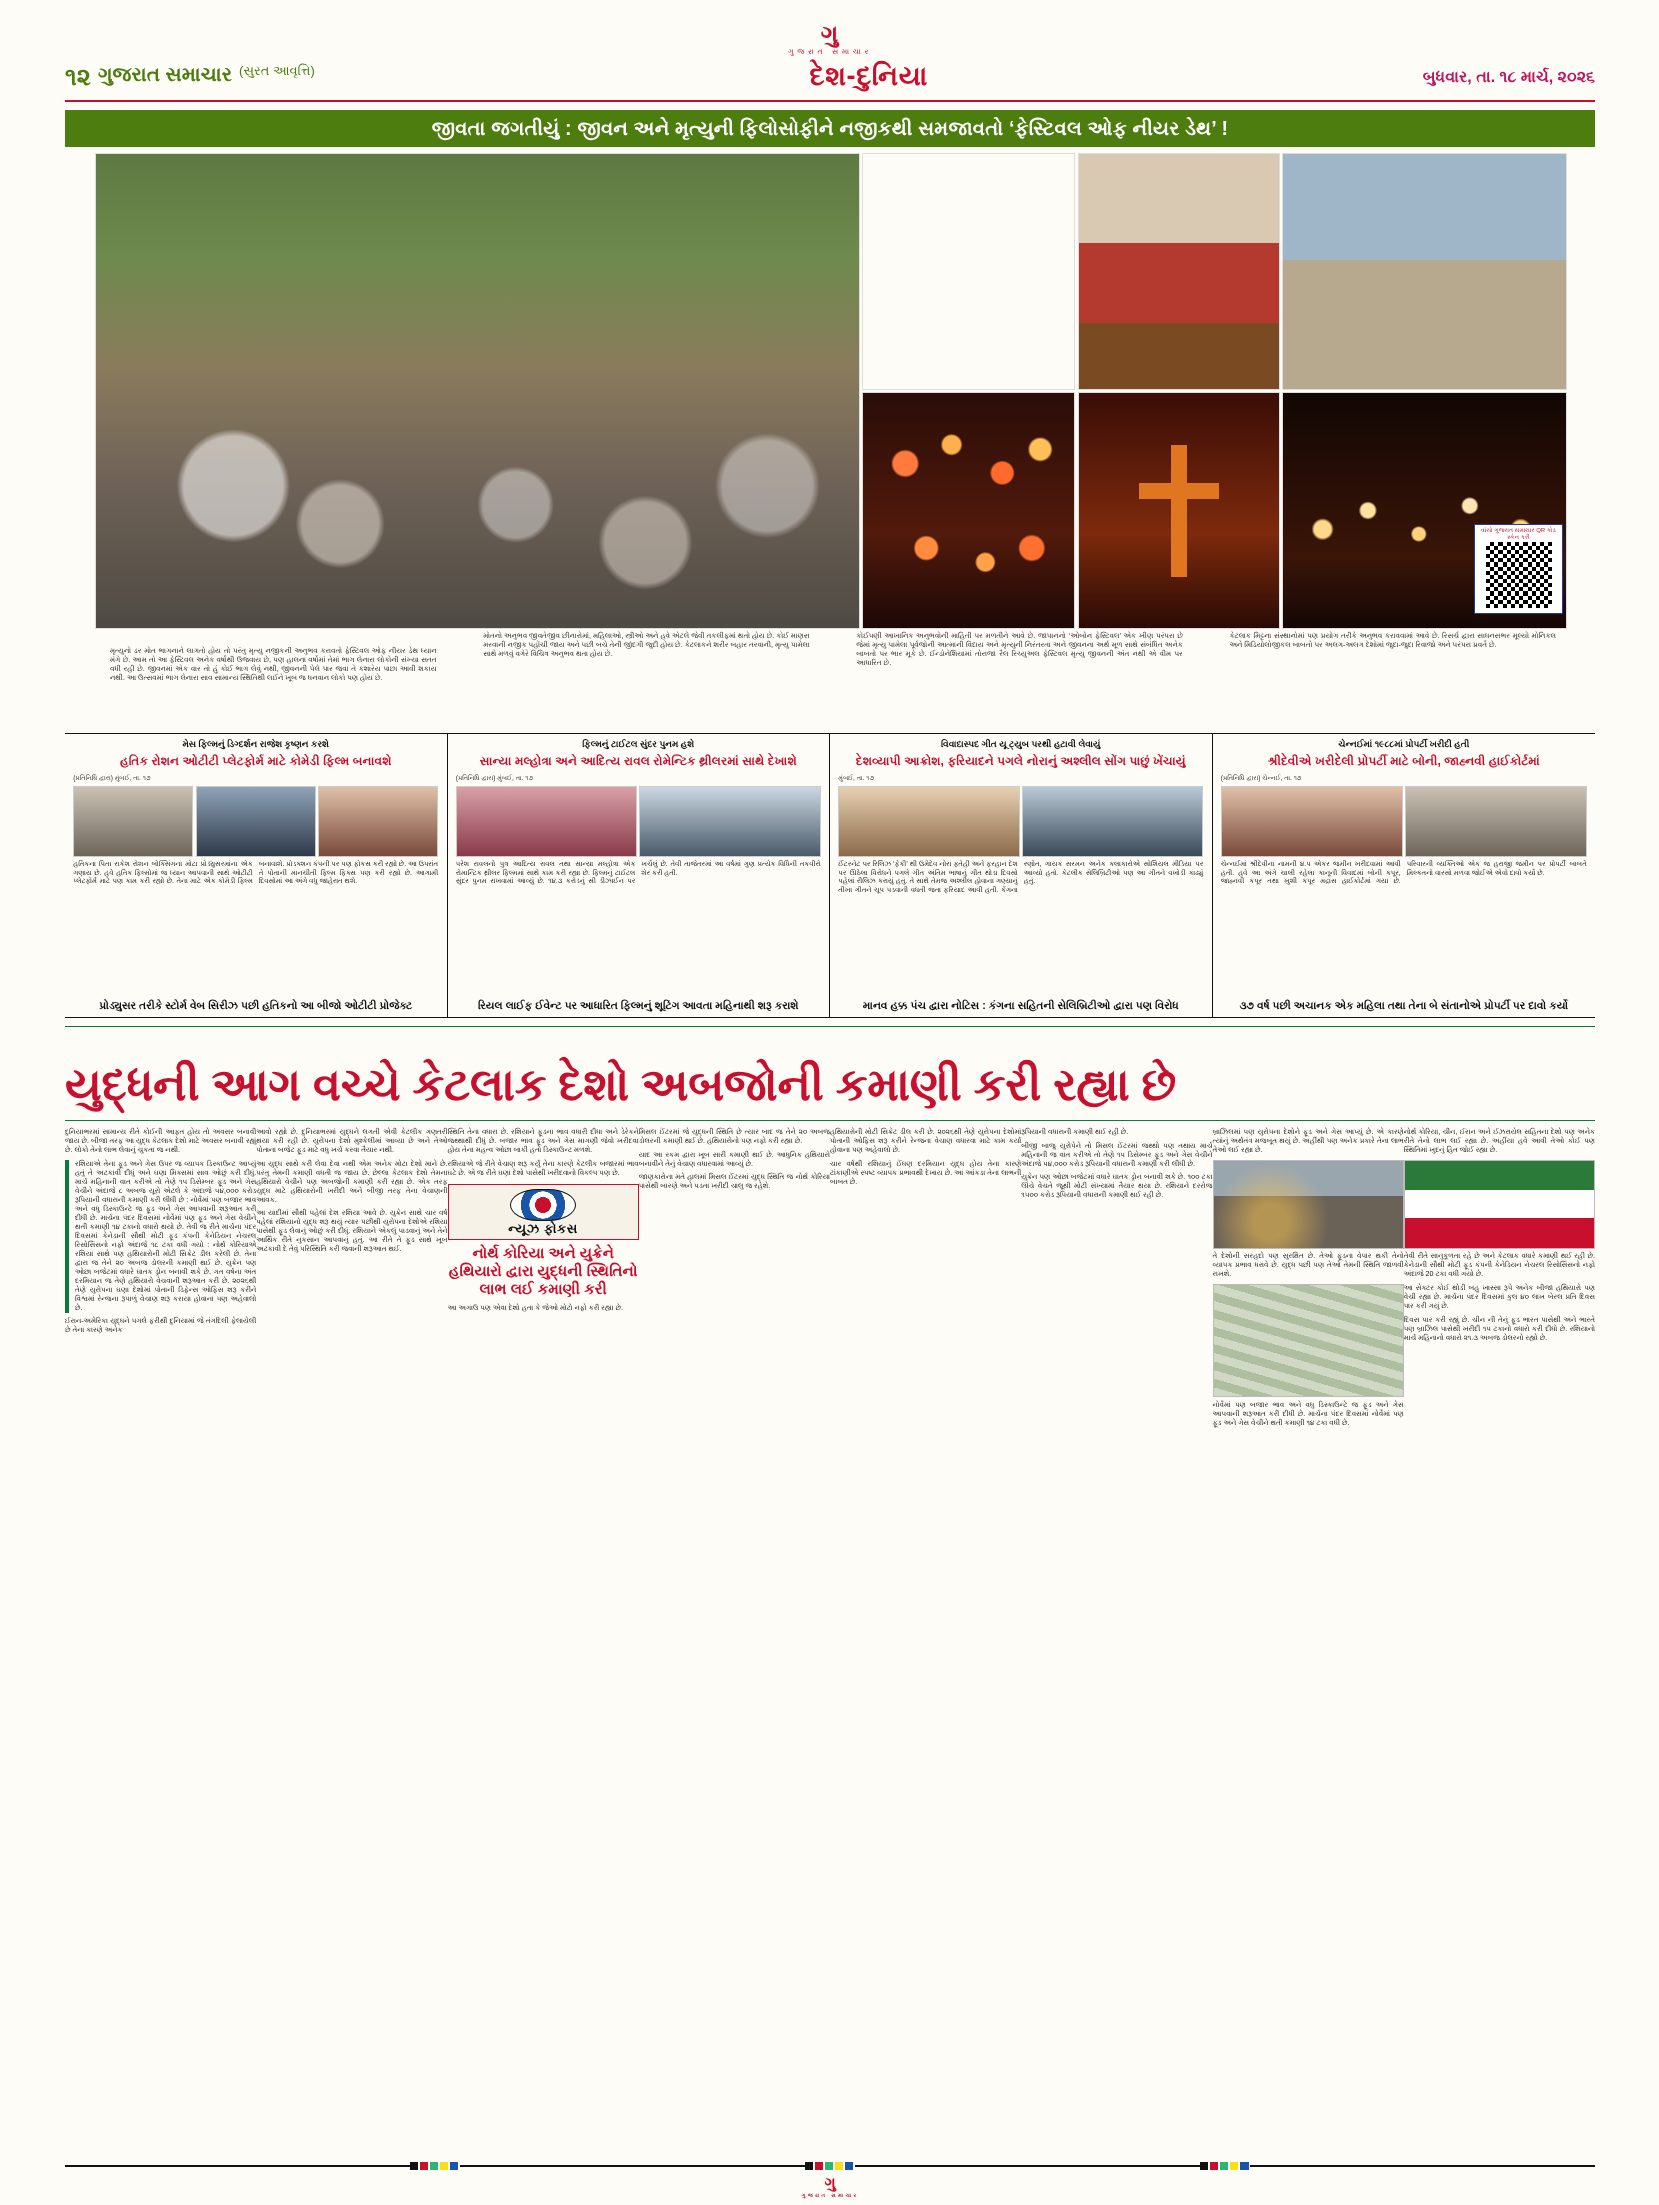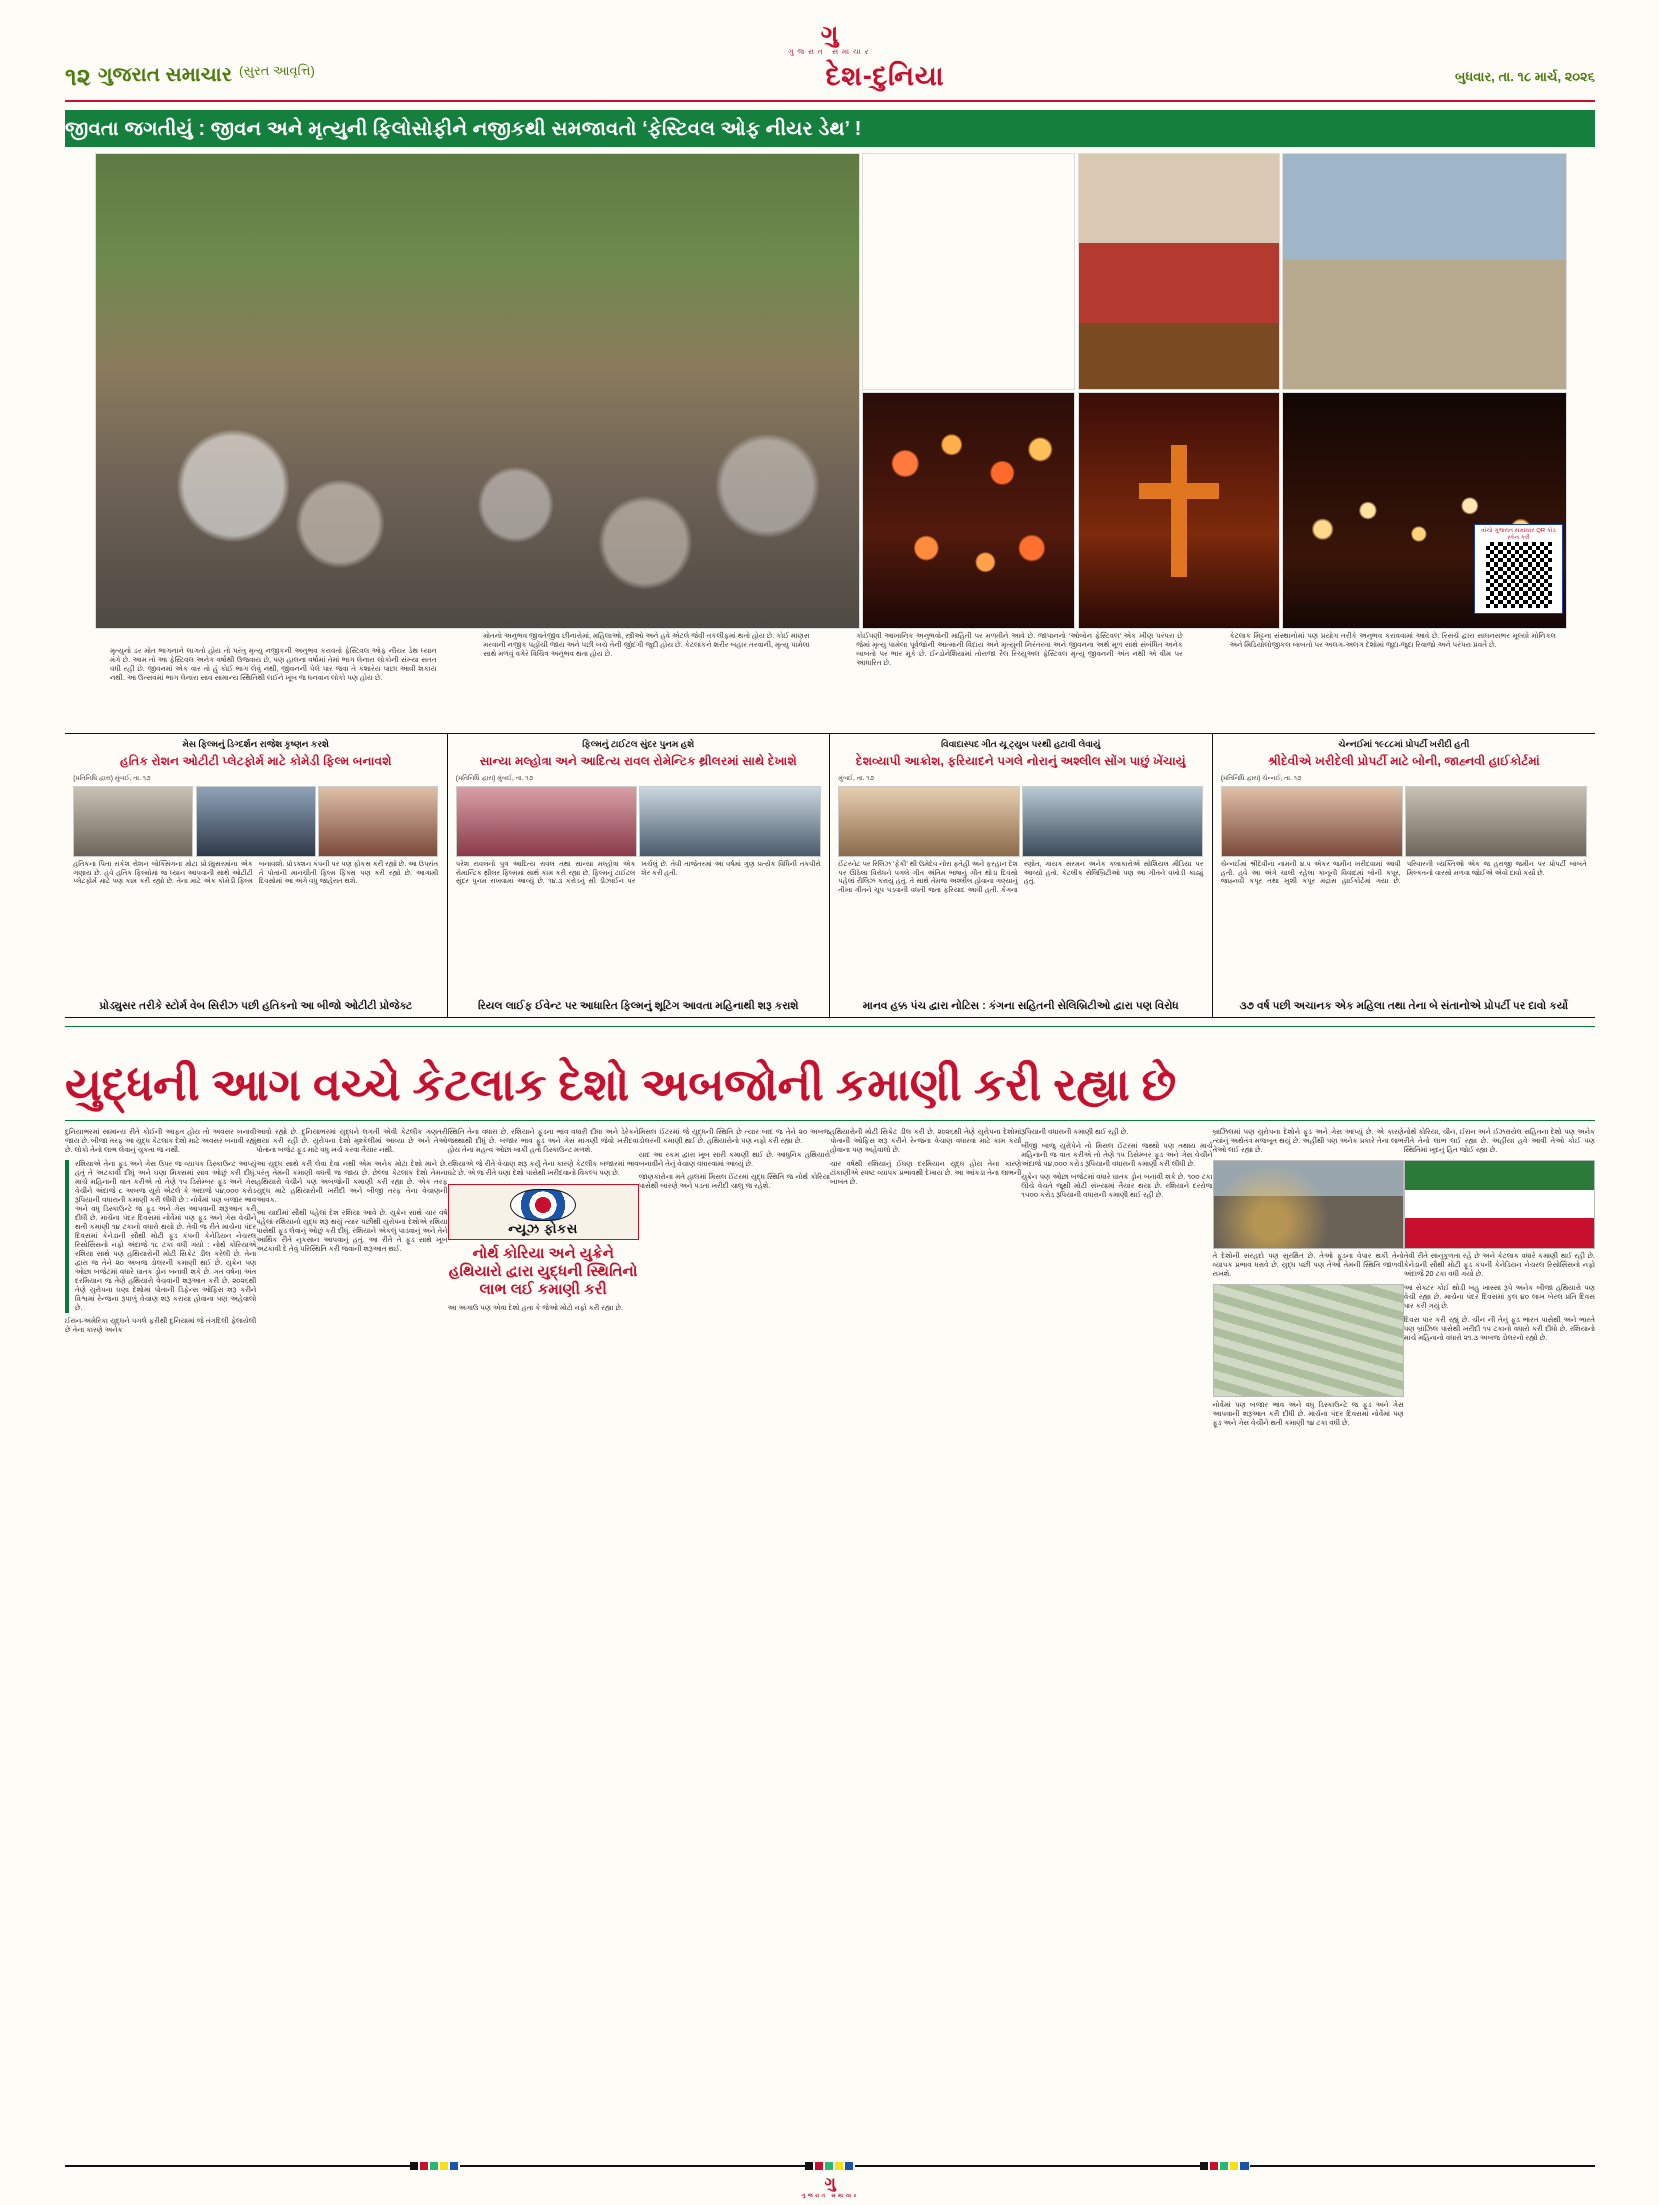--- a/index.html
+++ b/index.html
@@ -59,29 +59,29 @@
   .mh-left{
     display:flex;align-items:flex-start;gap:7.1px;
     font-size:20px;font-weight:bold;color:#4d7c0f;
   }
   .mh-left .pageno{font-size:24px;}
   .mh-left .edition{font-size:13px;font-weight:normal;}
   .mh-center{
     font-size:27px;font-weight:bold;color:var(--red);
     letter-spacing:0.6px;
   }
-  .mh-right{font-size:13px;font-weight:bold;color:#4d7c0f;}
+  .mh-right{font-size:16px;font-weight:bold;color:#be185d;}
 
   
   .lead-head-wrap{
     position:absolute;
     top:110px;left:65px;right:65px;
     height:37px;
-    background:#15803d;
-    display:flex;align-items:center;justify-content:flex-start;
+    background:#4d7c0f;
+    display:flex;align-items:center;justify-content:center;
   }
   .lead-head{
     color:#fff;
     font-size:19.6px;
     font-weight:bold;
     text-align:center;
     letter-spacing:0.2px;
   }
 
   

